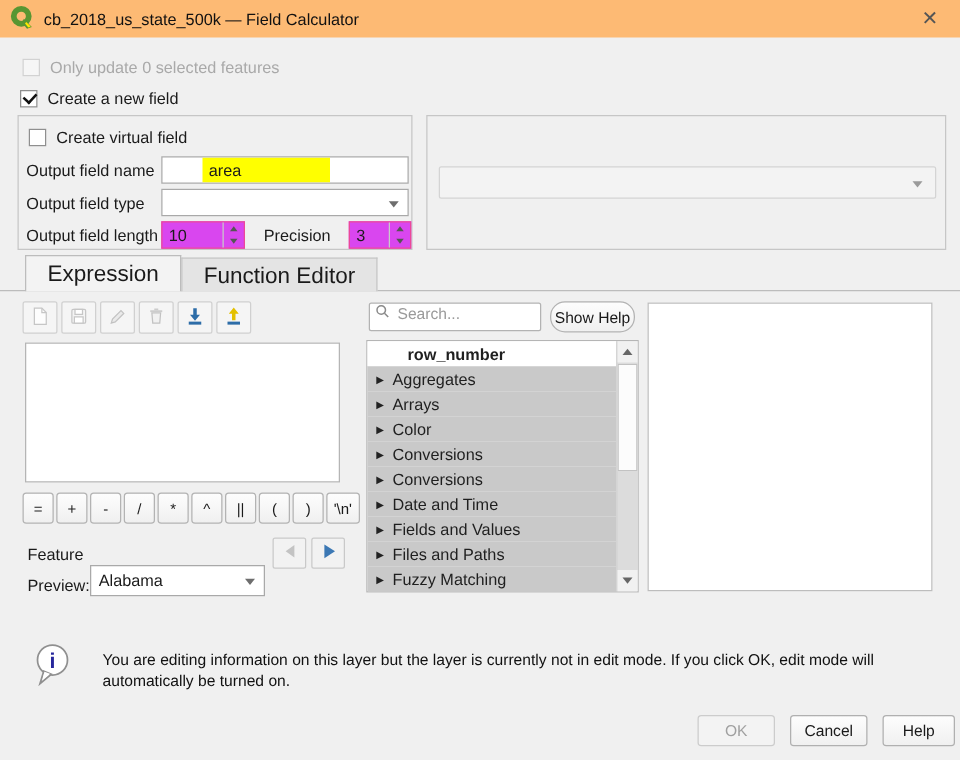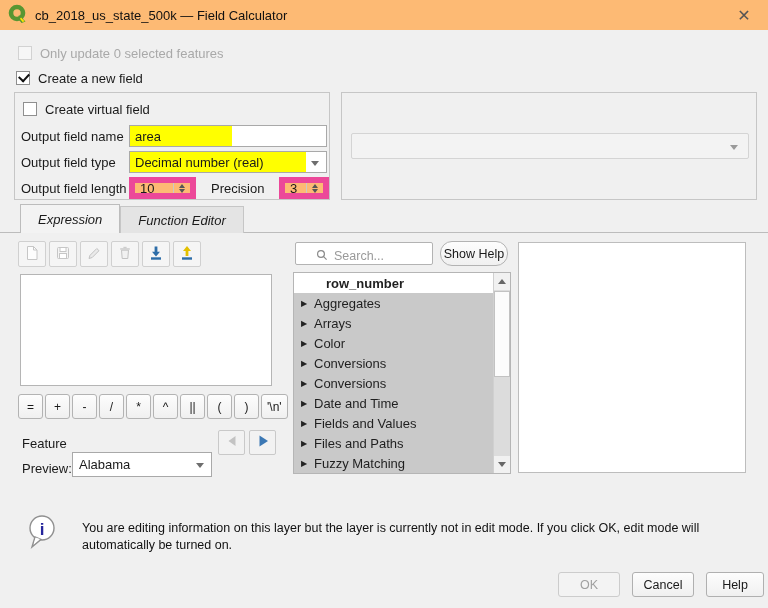--- a/index.html
+++ b/index.html
@@ -8,75 +8,75 @@
 
   
   .titlebar{position:absolute;top:0;left:0;width:768px;height:30px;background:#fdba74;display:flex;align-items:center;padding-left:8px;}
   .title{margin-left:7px;font-size:13px;color:#111;}
   .close-btn{position:absolute;right:10px;top:3px;width:28px;height:24px;display:flex;align-items:center;justify-content:center;color:#555;font-size:16px;cursor:default;}
 
   
   .cb{width:14px;height:14px;background:#fff;border:1px solid #8f8f8f;display:inline-block;position:relative;flex:none;}
   .cb.disabled{border-color:#d2d2d2;background:#f6f6f6;}
   .cb.checked::after{content:"";position:absolute;left:2px;top:1px;width:8px;height:5px;border-left:2px solid #111;border-bottom:2px solid #111;transform:rotate(-47deg);}
-  .cbrow{display:flex;align-items:flex-start;gap:8px;}
+  .cbrow{display:flex;align-items:center;gap:8px;}
   .bold{font-weight:normal;}
   .disabled-text{color:#a9a9a9;}
 
   .only-update{position:absolute;left:18px;top:46px;}
   .create-new{position:absolute;left:16px;top:71px;}
   .update-existing{position:absolute;left:344px;top:71px;}
 
   .groupbox{position:absolute;border:1px solid #c6c6c6;}
   .gb-left{left:14px;top:92px;width:316px;height:108px;}
   .gb-right{left:341px;top:92px;width:416px;height:108px;}
 
   .virtual{position:absolute;left:8px;top:9px;}
   .flabel{position:absolute;left:6px;font-size:13px;color:#1a1a1a;}
 
   .text-input{position:absolute;background:#fff;border:1px solid #a9a9a9;display:flex;align-items:center;overflow:hidden;}
-  .hl{background:#ffff00;height:100%;display:flex;align-items:center;padding-left:5px;}
+  .hl{background:#ffff00;height:100%;display:flex;align-items:center;padding-left:5px;margin-left:32px;}
 
   .comboarrow{width:0;height:0;border-left:4px solid transparent;border-right:4px solid transparent;border-top:5px solid #6e6e6e;position:absolute;right:7px;top:9px;}
   .combo{position:absolute;background:#fff;border:1px solid #a9a9a9;}
 
-  .spin{position:absolute;background:#fdba74;border:6px solid #ec4899;display:flex;}
+  .spin{position:absolute;background:#d946ef;border:1px solid #ec4899;display:flex;}
   .spin .val{flex:1;display:flex;align-items:center;padding-left:5px;}
   .spin .arrows{width:17px;border-left:1px solid #c9c9c9;display:flex;flex-direction:column;}
   .spin .arrows div{flex:1;display:flex;align-items:center;justify-content:center;}
   .tri-up{width:0;height:0;border-left:3.5px solid transparent;border-right:3.5px solid transparent;border-bottom:4px solid #555;}
   .tri-dn{width:0;height:0;border-left:3.5px solid transparent;border-right:3.5px solid transparent;border-top:4px solid #555;}
 
   .big-combo{position:absolute;left:9px;top:40px;width:398px;height:26px;background:#f3f3f3;border:1px solid #d4d4d4;border-radius:2px;}
   .big-combo .comboarrow{border-top-color:#9a9a9a;top:11px;right:10px;}
 
   
   .tabs{position:absolute;left:20px;top:204px;display:flex;z-index:2;}
-  .tab{height:29px;padding:0 17px;display:flex;align-items:center;font-size:13px;font-style:italic;}
+  .tab{height:29px;padding:0 17px;display:flex;align-items:center;font-size:18px;}
   .tab.active{background:#f3f3f3;border:1px solid #bcbcbc;border-bottom:none;}
   .tab.inactive{background:#e4e4e4;border:1px solid #c6c6c6;border-bottom:none;height:27px;margin-top:2px;}
   .tabline{position:absolute;left:0;top:232px;width:768px;height:1px;background:#bcbcbc;}
 
   
   .toolbar{position:absolute;left:18px;top:241px;display:flex;gap:3px;}
   .tbtn{width:28px;height:26px;border:1px solid #d0d0d0;border-radius:2px;background:#f5f5f5;display:flex;align-items:center;justify-content:center;}
 
   .expr-box{position:absolute;left:20px;top:274px;width:252px;height:112px;background:#fff;border:1px solid #b5b5b5;}
 
   .ops{position:absolute;left:18px;top:394px;display:flex;gap:2px;}
   .opbtn{min-width:25px;height:25px;padding:0 5px;font-size:12px;display:flex;align-items:center;justify-content:center;background:linear-gradient(#fdfdfd,#f0f0f0);border:1px solid #b3b3b3;border-radius:3px;}
 
   .feature-label{position:absolute;left:22px;top:436px;}
   .feature-combo{left:72px;top:452px;width:140px;height:25px;padding-left:26px;}
   .feature-combo .val{position:absolute;left:6px;top:4px;}
   .navbtn{position:absolute;top:430px;width:27px;height:25px;border:1px solid #c9c9c9;border-radius:2px;background:#f2f2f2;display:flex;align-items:center;justify-content:center;}
   .preview-label{position:absolute;left:22px;top:461px;}
 
   
-  .search-wrap{position:absolute;left:295px;top:242px;width:138px;height:23px;background:#fff;border:1px solid #b3b3b3;border-radius:2px;display:flex;align-items:flex-end;padding-left:20px;gap:4px;}
+  .search-wrap{position:absolute;left:295px;top:242px;width:138px;height:23px;background:#fff;border:1px solid #b3b3b3;border-radius:2px;display:flex;align-items:flex-start;padding-left:4px;gap:4px;}
   .search-wrap input{border:none;outline:none;width:100px;font-size:12.5px;background:transparent;color:#333;}
   .search-wrap input::placeholder{color:#9a9a9a;}
   .showhelp{position:absolute;left:440px;top:241px;width:68px;height:25px;background:linear-gradient(#fdfdfd,#f0f0f0);border:1px solid #b3b3b3;border-radius:12px;display:flex;align-items:center;justify-content:center;font-size:12.5px;}
 
   .fnlist{position:absolute;left:293px;top:272px;width:218px;height:202px;background:#fff;border:1px solid #b5b5b5;}
   .fnrows{position:absolute;left:0;top:0;right:17px;bottom:0;}
   .fnrow{height:20px;display:flex;align-items:center;background:#c9c9c9;color:#1f1f1f;font-size:13px;}
   .fnrow .exp{width:20px;text-align:center;font-size:8px;color:#222;flex:none;}
   .fnrow.root{background:#fff;font-weight:bold;padding-left:32px;}
 
@@ -132,21 +132,20 @@
       <span>Create virtual field</span>
     </div>
 
     <div class="flabel" style="top:36px;">Output field name</div>
     <div class="text-input" style="left:114px;top:32px;width:198px;height:22px;">
       <span class="hl" style="width:102px;">area</span>
     </div>
 
     <div class="flabel" style="top:62px;">Output field type</div>
     <div class="combo" style="left:114px;top:58px;width:198px;height:22px;">
-      <span class="hl" style="width:176px;">Decimal number (real)</span>
       <span class="comboarrow"></span>
     </div>
 
     <div class="flabel" style="top:88px;">Output field length</div>
     <div class="spin" style="left:114px;top:84px;width:67px;height:22px;">
       <span class="val">10</span>
       <span class="arrows">
         <div>
             <span class="tri-up"></span>
           </div>

